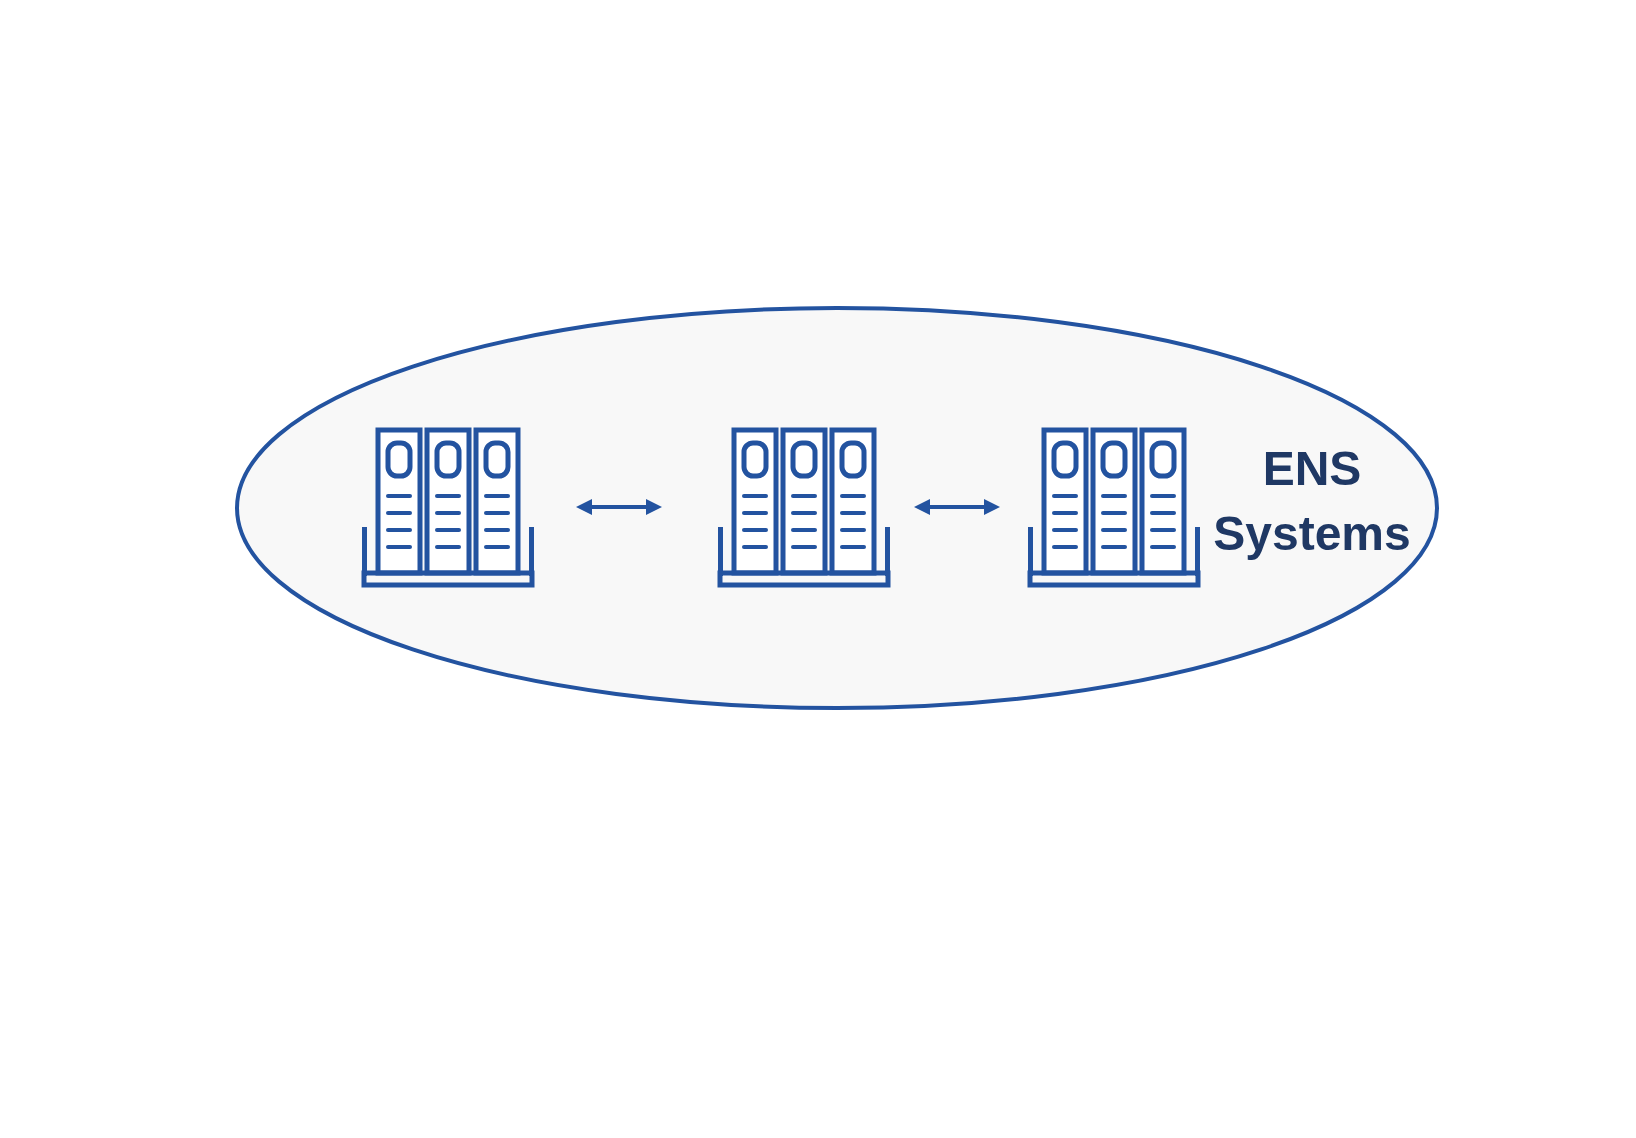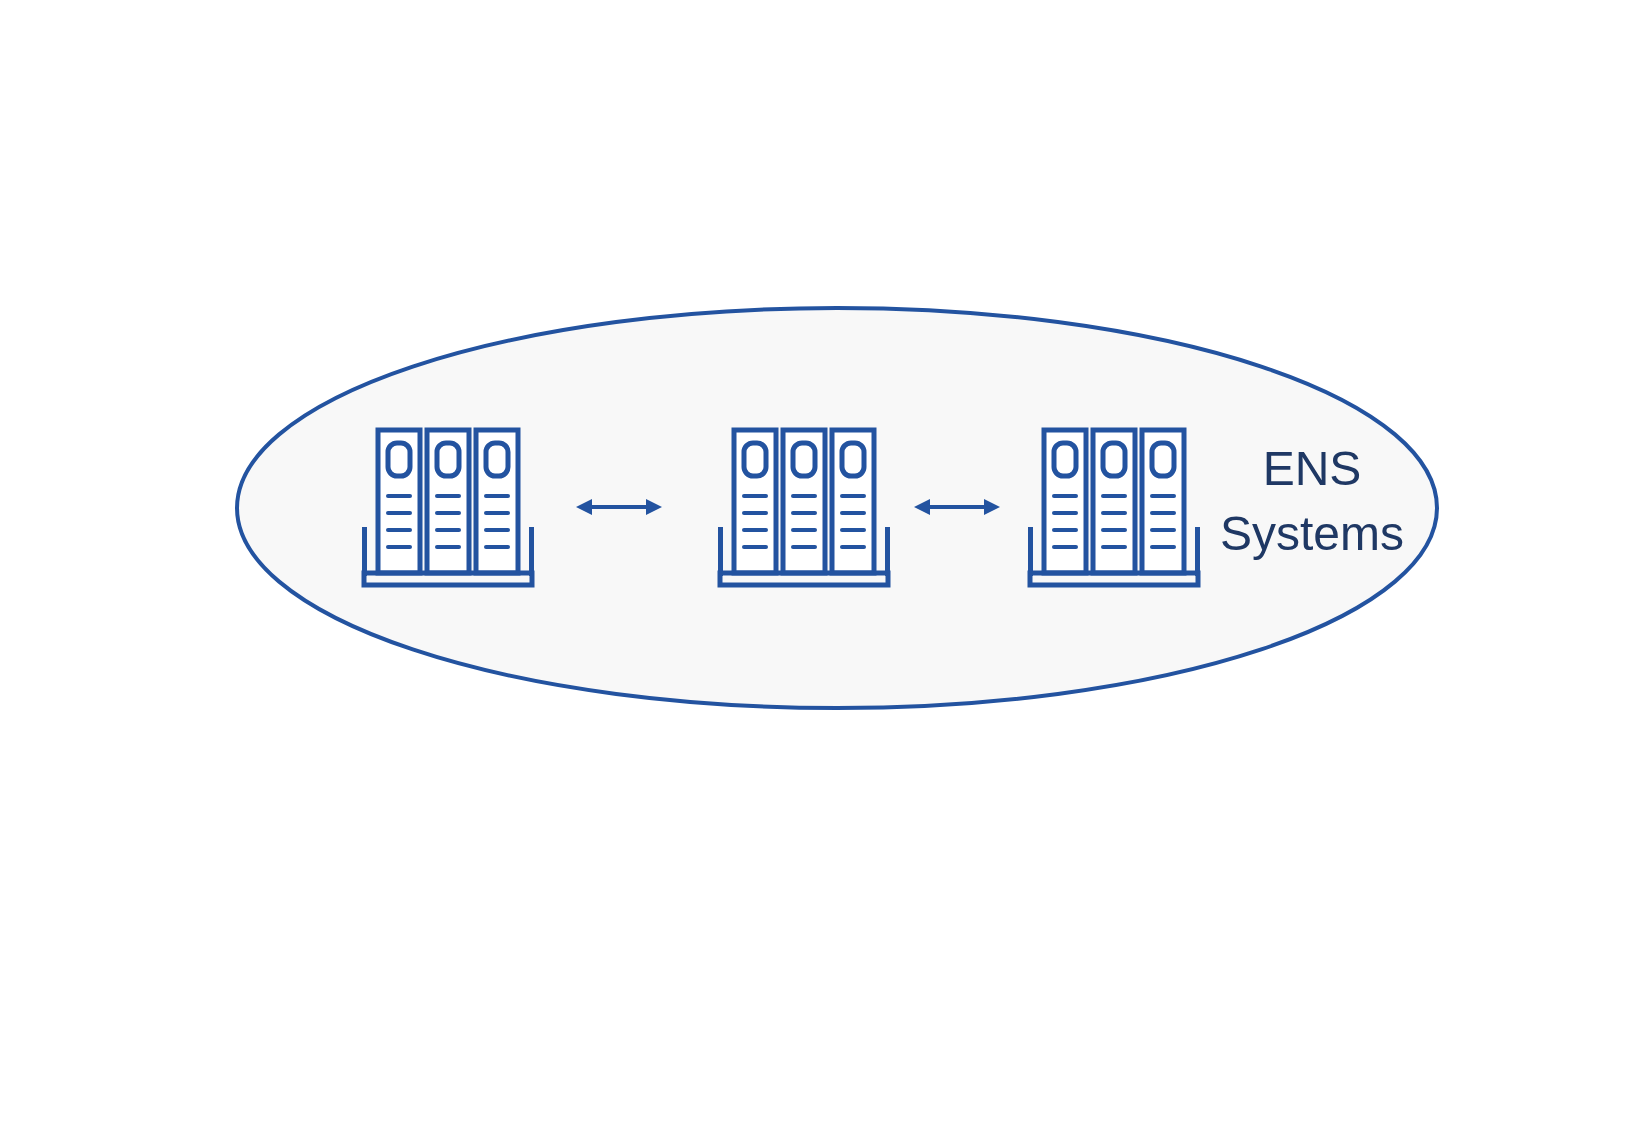--- a/index.html
+++ b/index.html
@@ -14,20 +14,21 @@
     padding: 0;
     background: var(--background);
     font-family: "Liberation Sans", sans-serif;
   }
   .canvas {
     position: relative;
     width: 1636px;
     height: 1096px;
     background: var(--background);
     overflow: hidden;
+    font-weight: bold;
   }
   svg { display: block; }
 
   .boundary {
     fill: var(--ellipse-fill);
     stroke: var(--shape);
     stroke-width: 4;
   }
   .shape {
     stroke: var(--shape);

